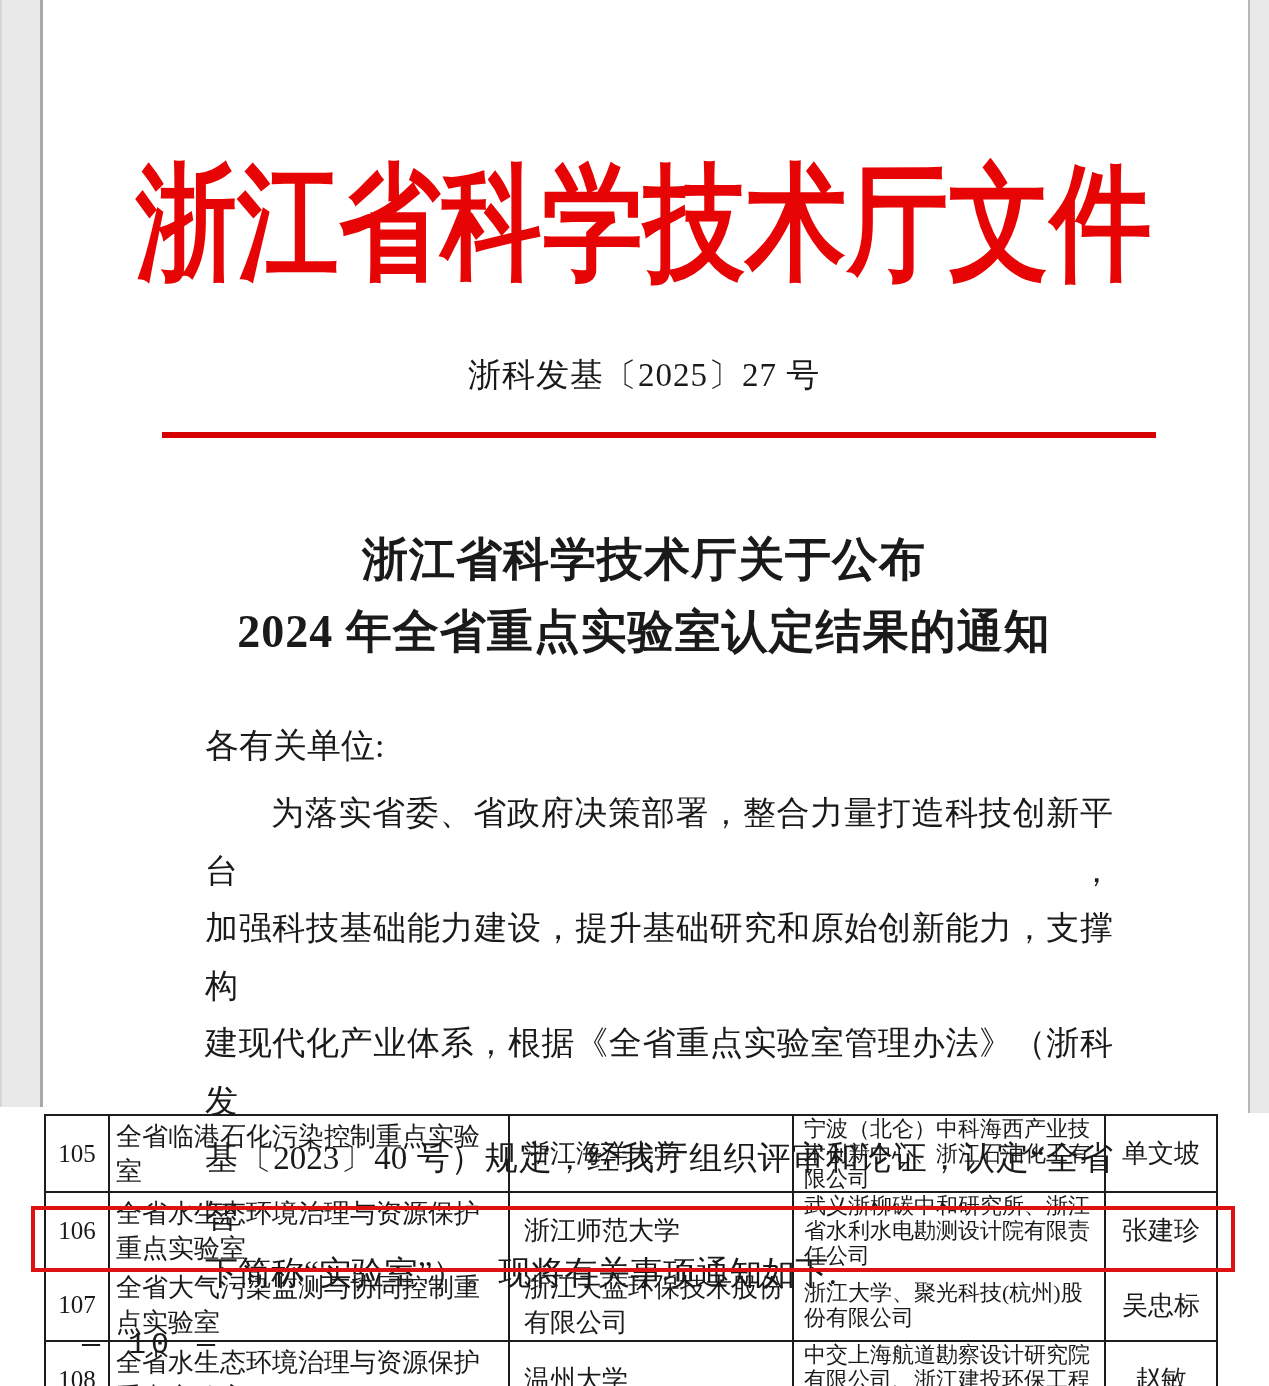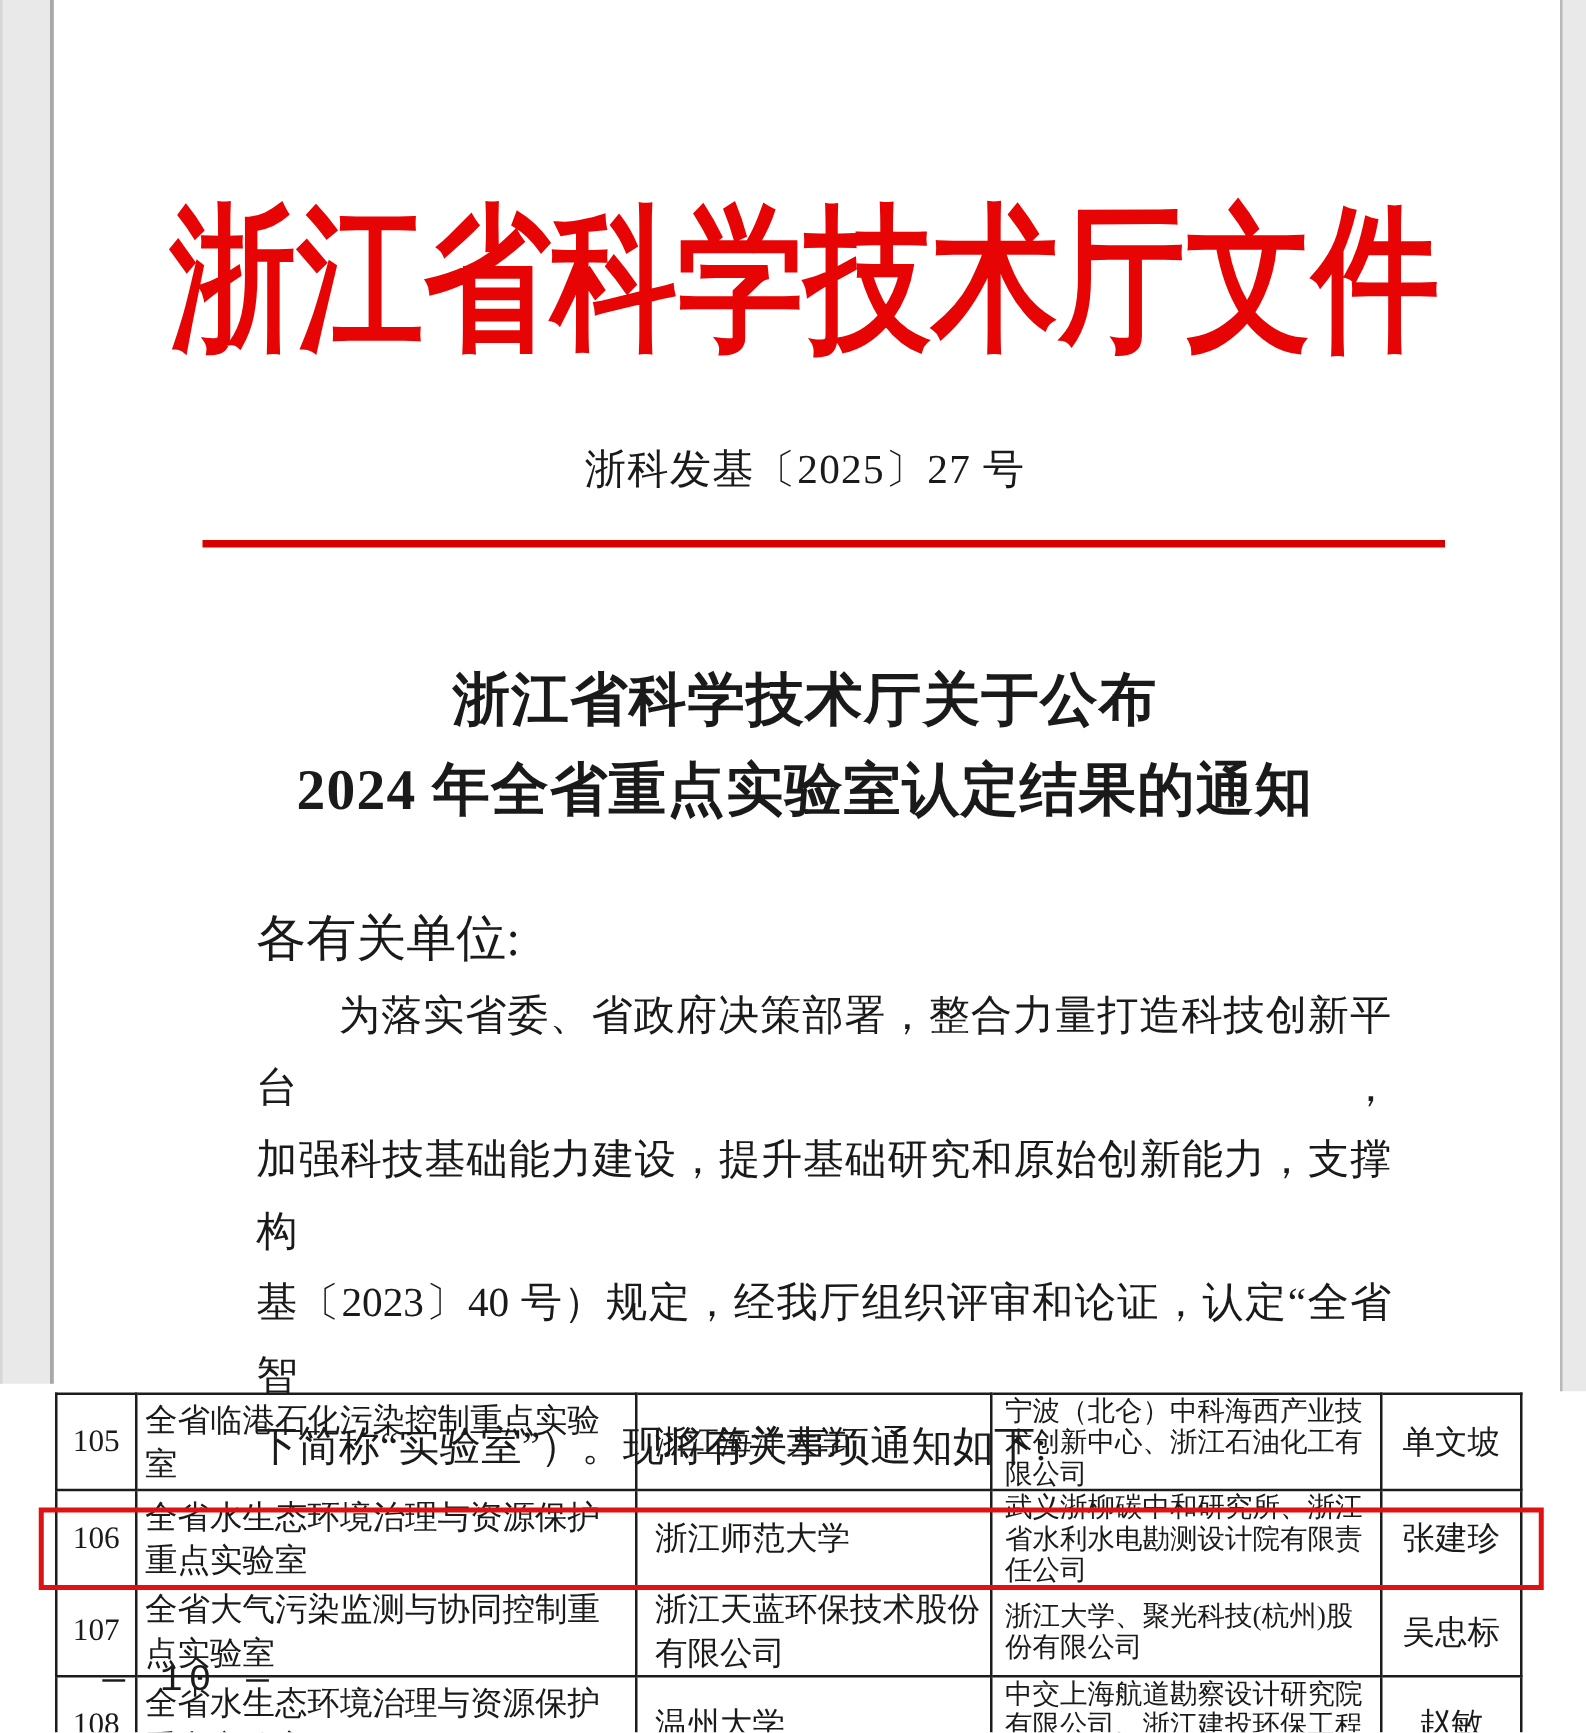--- a/index.html
+++ b/index.html
@@ -32,21 +32,21 @@
   .red-rule{
     position:absolute;left:162px;top:432px;width:994px;height:6px;background:#d60000;
   }
   .notice-h1,.notice-h2{
     position:absolute;left:40px;width:1208px;text-align:center;
     font-size:46px;font-weight:bold;letter-spacing:1px;
   }
   .notice-h1{top:529px;}
   .notice-h2{top:601px;}
   .salutation{
-    position:absolute;left:205px;top:723px;font-size:40px;
+    position:absolute;left:205px;top:723px;font-size:34px;
   }
   .body-text{
     position:absolute;left:205px;top:785px;width:908px;
     font-size:33px;line-height:57.5px;
   }
   .body-line{text-align:justify;text-align-last:justify;}
   .body-line.first{text-indent:2em;}
   .body-line.last{text-align:left;text-align-last:left;}
   
   .lab-table{
@@ -92,20 +92,21 @@
   <div class="red-rule"></div>
 
   <div class="notice-h1">浙江省科学技术厅关于公布</div>
   <div class="notice-h2">2024 年全省重点实验室认定结果的通知</div>
 
   <div class="salutation">各有关单位:</div>
 
   <div class="body-text">
     <div class="body-line first">为落实省委、省政府决策部署，整合力量打造科技创新平台，</div>
     <div class="body-line">加强科技基础能力建设，提升基础研究和原始创新能力，支撑构</div>
+    <div class="body-line">建现代化产业体系，根据《全省重点实验室管理办法》（浙科发</div>
     <div class="body-line">基〔2023〕40 号）规定，经我厅组织评审和论证，认定“全省智</div>
     <div class="body-line last">下简称“实验室”）。现将有关事项通知如下:</div>
   </div>
 
   <table class="lab-table">
     <colgroup>
       <col class="c-no">
         <col class="c-lab">
         <col class="c-host">
         <col class="c-partner">

